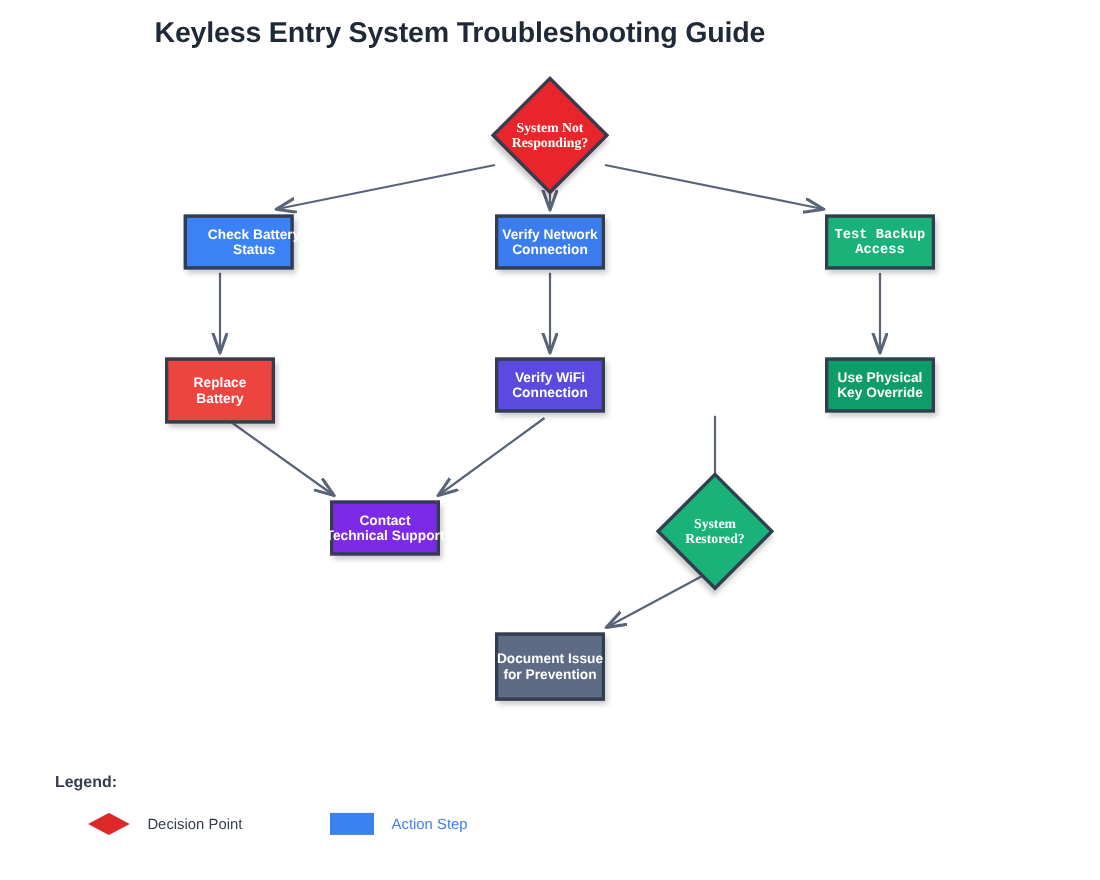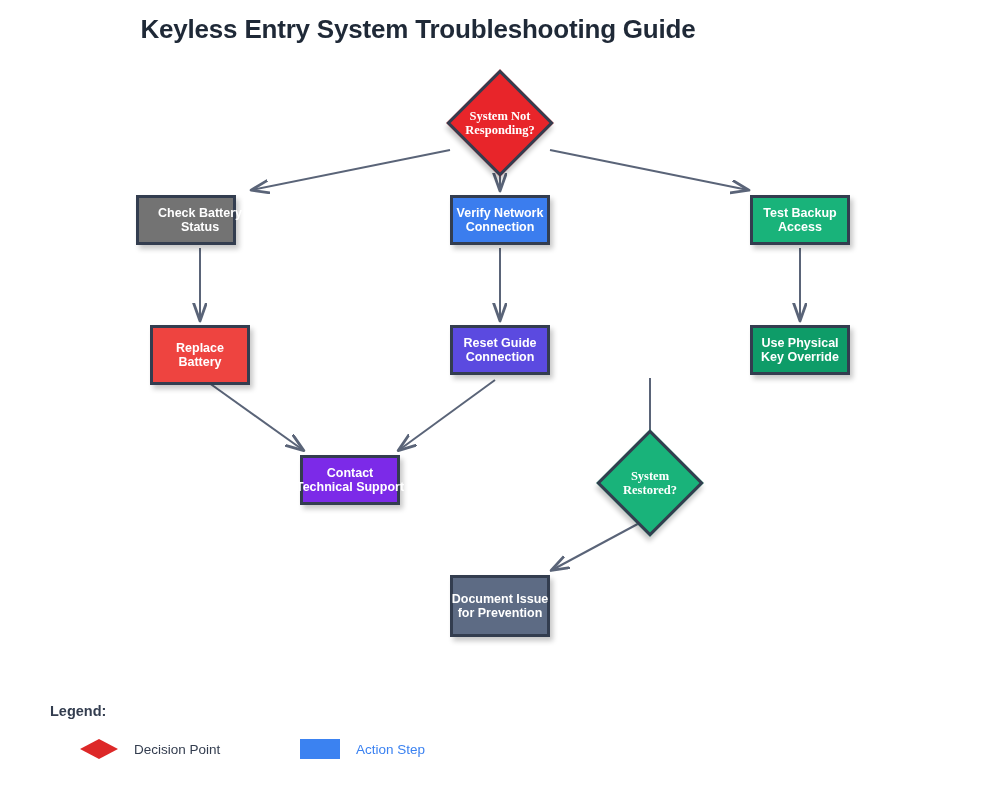--- a/index.html
+++ b/index.html
@@ -141,47 +141,47 @@
       </g>
   </svg>
   <div id="node-layer">
       <div class="node diamond-wrap" style="left: 462px; top: 85px; width: 76px; height: 76px;">
         <div class="diamond-shape" style="background: rgb(232, 37, 42);"></div>
         <div class="diamond-label">
           <div>System Not</div>
           <div>Responding?</div>
         </div>
       </div>
-      <div class="node node-box" style="left: 136px; top: 195px; width: 100px; height: 50px; background: #737373; padding-left: 28px;">
+      <div class="node node-box" style="left: 167px; top: 195px; width: 100px; height: 50px; background: #3b82f6; padding-left: 28px;">
         <div class="node-label">
           <div>Check Battery</div>
           <div>Status</div>
         </div>
       </div>
       <div class="node node-box" style="left: 450px; top: 195px; width: 100px; height: 50px; background: rgb(59, 125, 238);">
         <div class="node-label">
           <div>Verify Network</div>
           <div>Connection</div>
         </div>
       </div>
-      <div class="node node-box" style="left: 750px; top: 195px; width: 100px; height: 50px; background: rgb(25, 179, 122);">
+      <div class="node node-box" style="left: 750px; top: 195px; width: 100px; height: 50px; background: rgb(25, 179, 122); font-family: Liberation Mono, monospace;">
         <div class="node-label">
           <div>Test Backup</div>
           <div>Access</div>
         </div>
       </div>
       <div class="node node-box" style="left: 150px; top: 325px; width: 100px; height: 60px; background: rgb(238, 68, 64);">
         <div class="node-label">
           <div>Replace</div>
           <div>Battery</div>
         </div>
       </div>
       <div class="node node-box" style="left: 450px; top: 325px; width: 100px; height: 50px; background: rgb(91, 74, 224);">
         <div class="node-label">
-          <div>Reset Guide</div>
+          <div>Verify WiFi</div>
           <div>Connection</div>
         </div>
       </div>
       <div class="node node-box" style="left: 750px; top: 325px; width: 100px; height: 50px; background: rgb(14, 156, 104);">
         <div class="node-label">
           <div>Use Physical</div>
           <div>Key Override</div>
         </div>
       </div>
       <div class="node node-box" style="left: 300px; top: 455px; width: 100px; height: 50px; background: rgb(124, 42, 232);">

